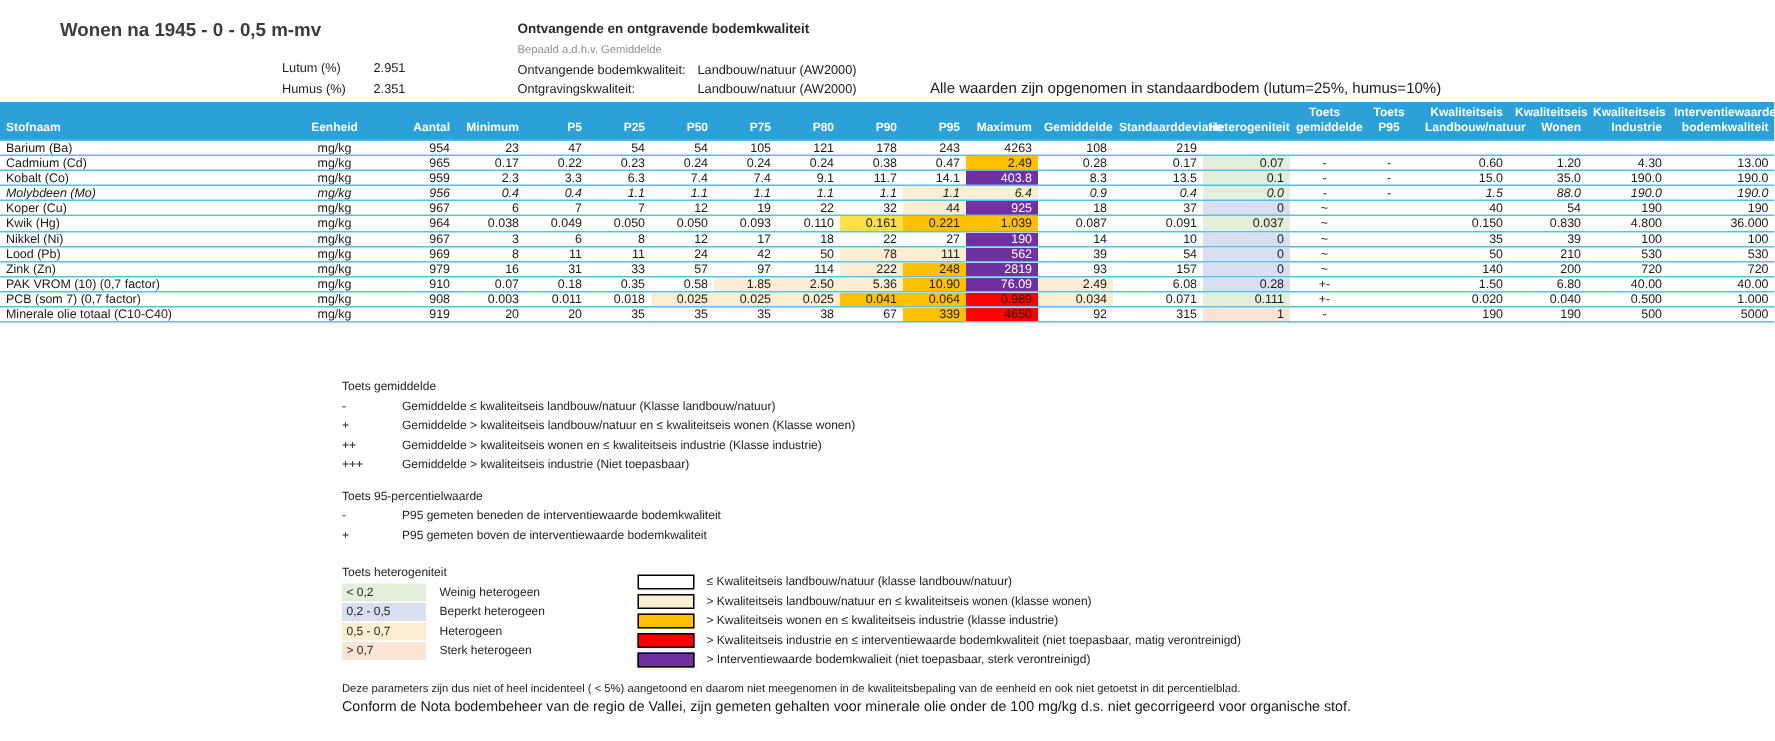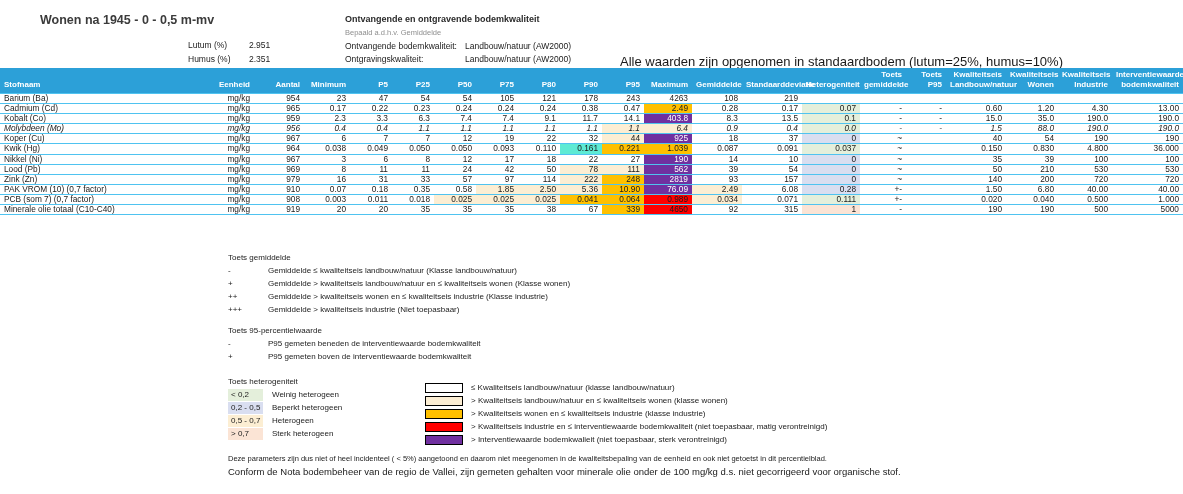--- a/index.html
+++ b/index.html
@@ -7,39 +7,39 @@
           font-family:"Liberation Sans",sans-serif;color:#1a1a1a;overflow:hidden;padding-left:16px;}
 
   
   .page-title{position:absolute;left:40px;top:13px;font-size:12.5px;font-weight:bold;color:#3b3b3b;}
   .param-label{position:absolute;font-size:8.5px;color:#222;}
   .param-value{position:absolute;font-size:8.5px;color:#222;}
   .q-title{position:absolute;left:345px;top:14px;font-size:9px;font-weight:bold;color:#2b2b2b;}
   .q-method{position:absolute;left:345px;top:27.5px;font-size:7.5px;color:#8f8f8f;}
   .q-label{position:absolute;left:345px;font-size:8.5px;}
   .q-value{position:absolute;left:465px;font-size:8.5px;}
-  .std-note{position:absolute;left:620px;top:54px;font-size:13px;}
+  .std-note{position:absolute;left:620px;top:54px;font-size:10px;}
 
   
   table.data{position:absolute;left:0;top:68px;width:1183px;border-collapse:collapse;table-layout:fixed;}
   table.data th{background:#2CA0D8;color:#fff;font-weight:bold;font-size:8px;vertical-align:bottom;
                 padding:2px 4px 3px 4px;white-space:pre-line;line-height:1.25;
                 border-bottom:1.5px solid #4FC3F0;}
   table.data td{height:9.1px;line-height:9.1px;padding:0 4px;font-size:8.3px;
                 border-bottom:1.5px solid #4FC3F0;overflow:hidden;white-space:nowrap;}
-  .al-left{text-align:left;margin-left:28px;} .al-right{text-align:right;} .al-center{text-align:right;}
+  .al-left{text-align:left;margin-left:28px;} .al-right{text-align:right;} .al-center{text-align:center;}
   tr.italic td{font-style:italic;}
   td.f-purple{color:#ffffff;}
 
   
   .legend{position:absolute;left:228px;font-size:8px;color:#222;}
   .legend .lg-title{height:13px;line-height:13px;}
   .legend .lg-row{height:13px;line-height:13px;display:flex;align-items:center;}
   .legend .lg-sym{display:inline-block;width:40px;}
-  .het-chip{display:inline-block;width:35px;height:12px;line-height:12px;padding-left:3px;
+  .het-chip{display:inline-block;width:56px;height:12px;line-height:12px;padding-left:3px;
             box-sizing:border-box;margin-right:9px;}
   .class-legend{position:absolute;left:425px;top:381px;font-size:8px;}
   .class-legend .cl-row{height:13px;display:flex;align-items:center;}
   .cl-box{width:38px;height:10px;border:1px solid #000;margin-right:8px;box-sizing:border-box;}
 
   
   .footnotes{position:absolute;left:228px;top:453px;}
   .footnotes .fn{font-size:7.5px;line-height:11.5px;color:#222;}
   .footnotes .fn.big{font-size:9.5px;line-height:13px;color:#1a1a1a;}
 </style>
@@ -236,21 +236,21 @@
         <tr>
           <td class="al-left">Kwik (Hg)</td>
           <td class="al-center">mg/kg</td>
           <td class="al-right">964</td>
           <td class="al-right">0.038</td>
           <td class="al-right">0.049</td>
           <td class="al-right">0.050</td>
           <td class="al-right">0.050</td>
           <td class="al-right">0.093</td>
           <td class="al-right">0.110</td>
-          <td class="al-right" style="background: #5eead4; text-align: right;">0.161</td>
+          <td class="al-right" style="background: #fde047; text-align: right;">0.161</td>
           <td class="al-right" style="background: rgb(255, 192, 0);">0.221</td>
           <td class="al-right" style="background: rgb(255, 192, 0);">1.039</td>
           <td class="al-right">0.087</td>
           <td class="al-right">0.091</td>
           <td class="al-right" style="background: rgb(228, 239, 219);">0.037</td>
           <td class="al-center">~</td>
           <td class="al-center"></td>
           <td class="al-right">0.150</td>
           <td class="al-right">0.830</td>
           <td class="al-right">4.800</td>

